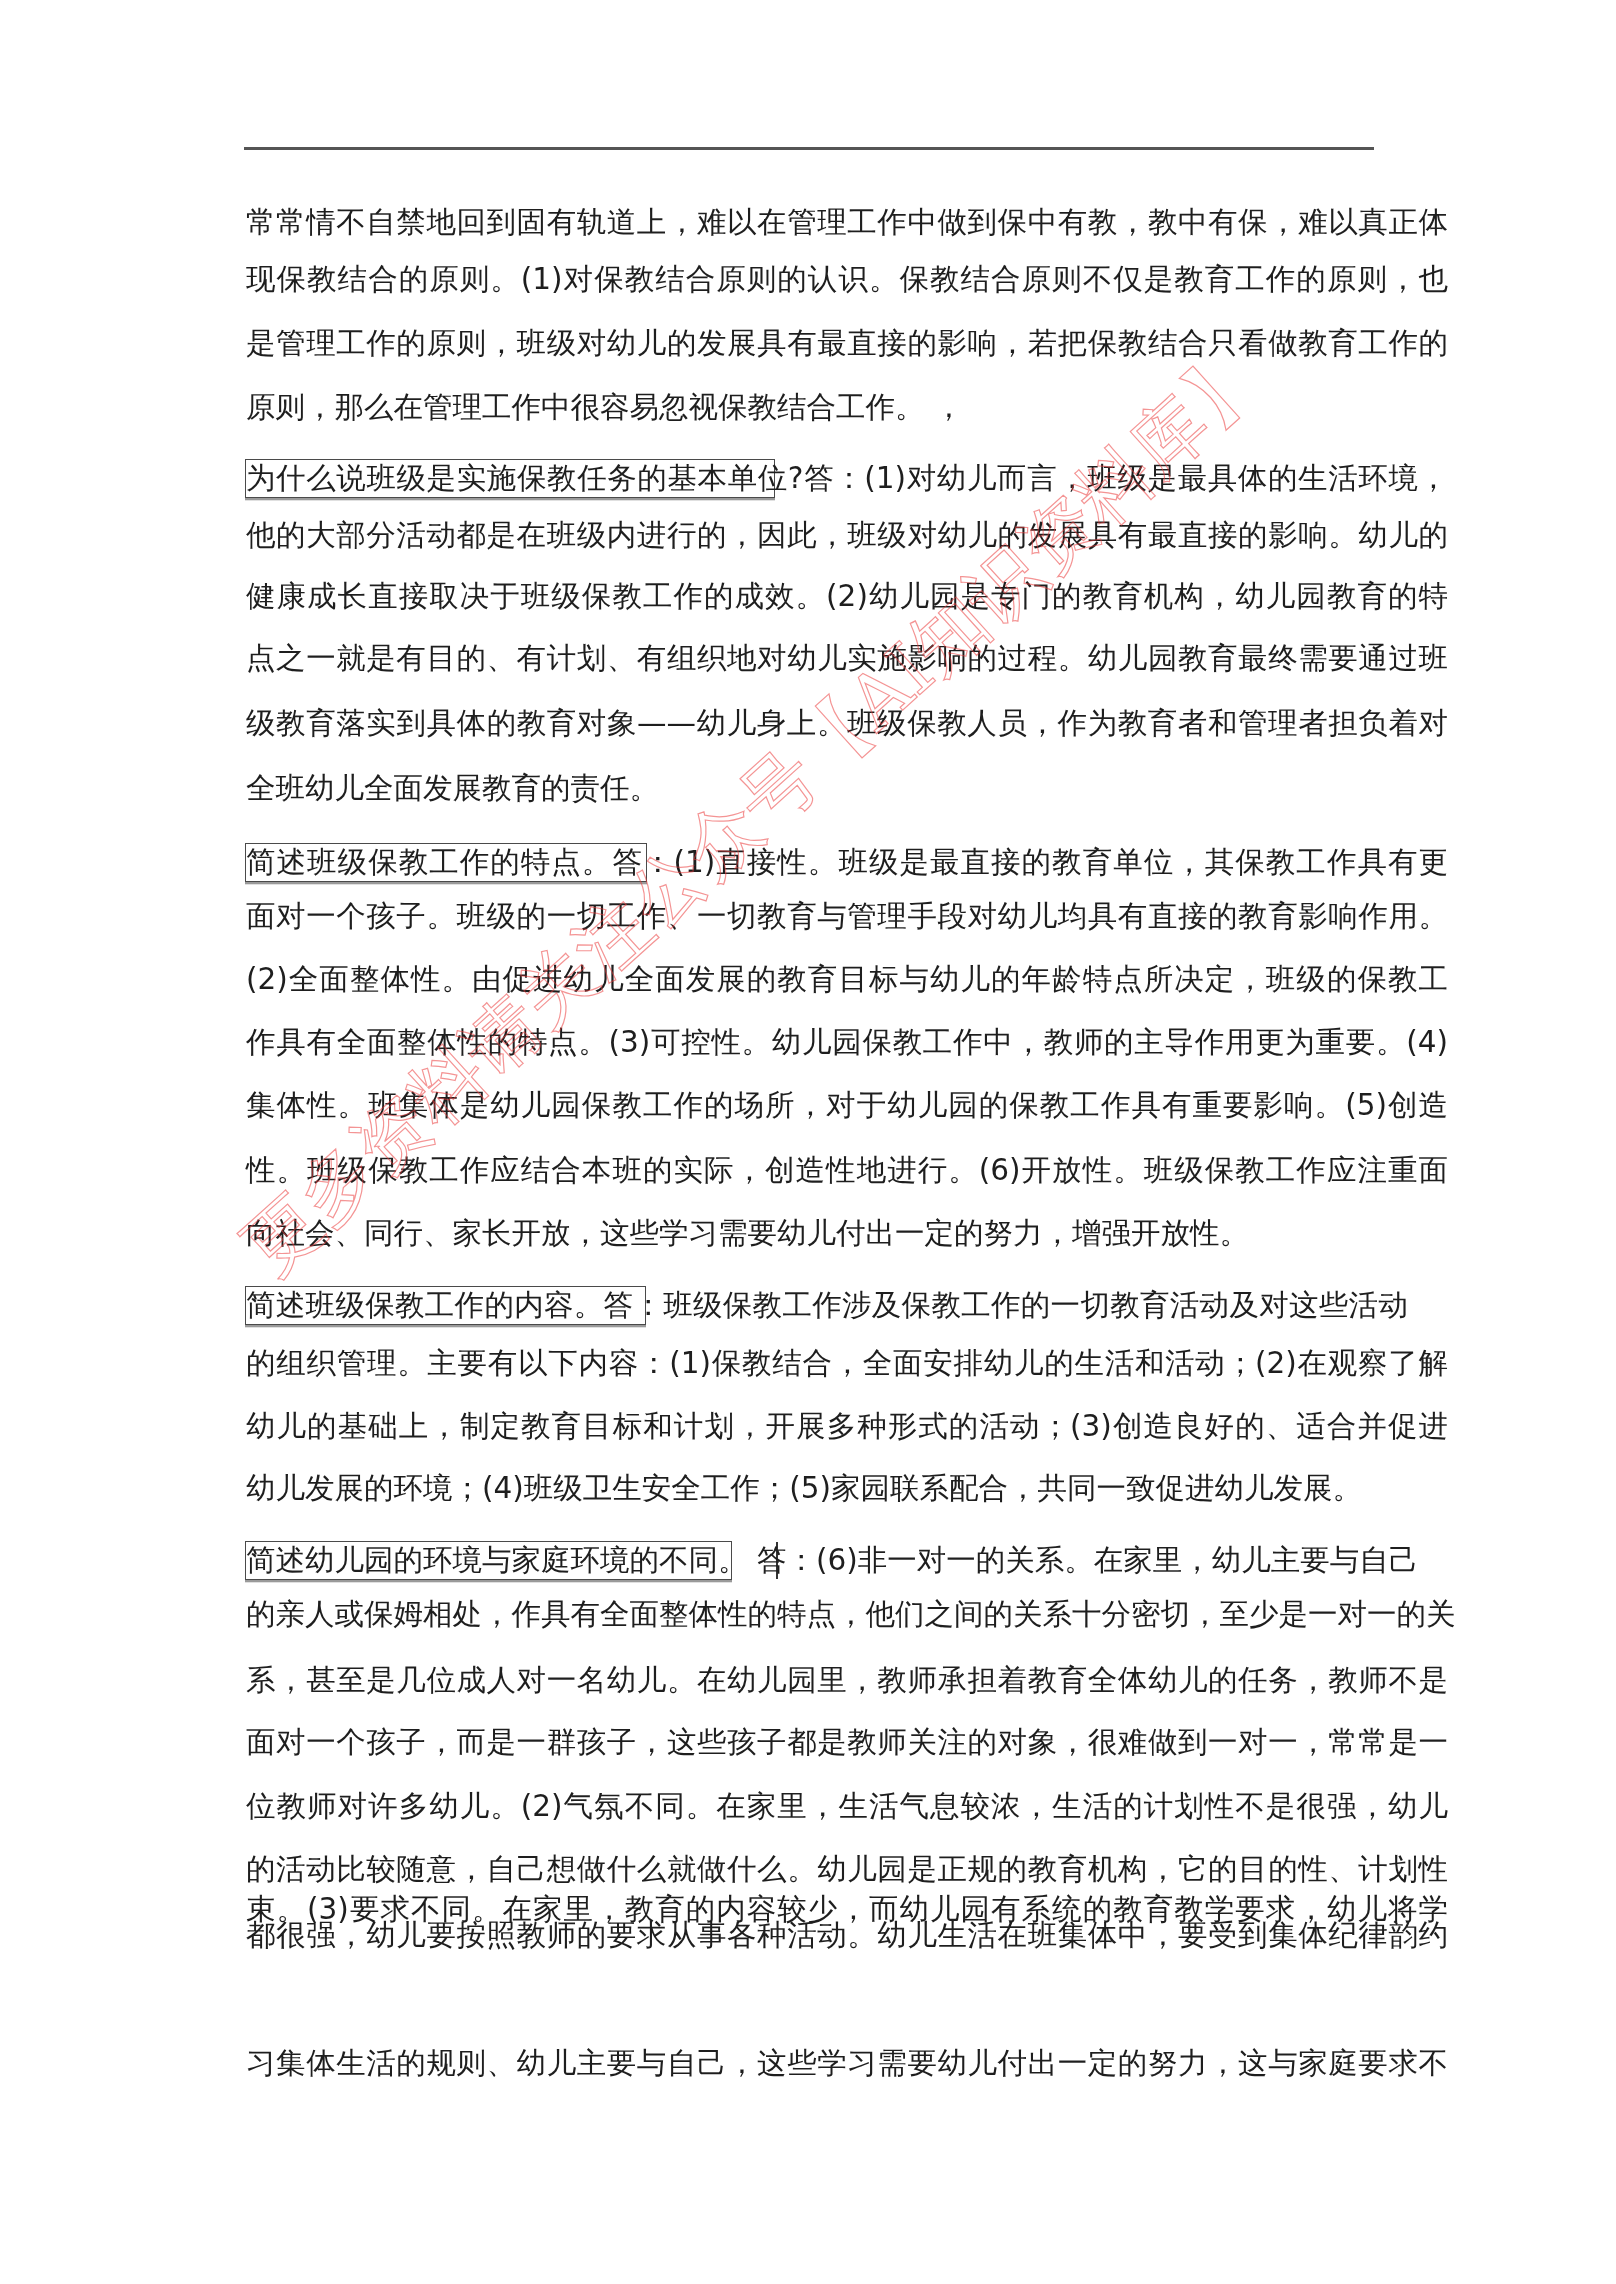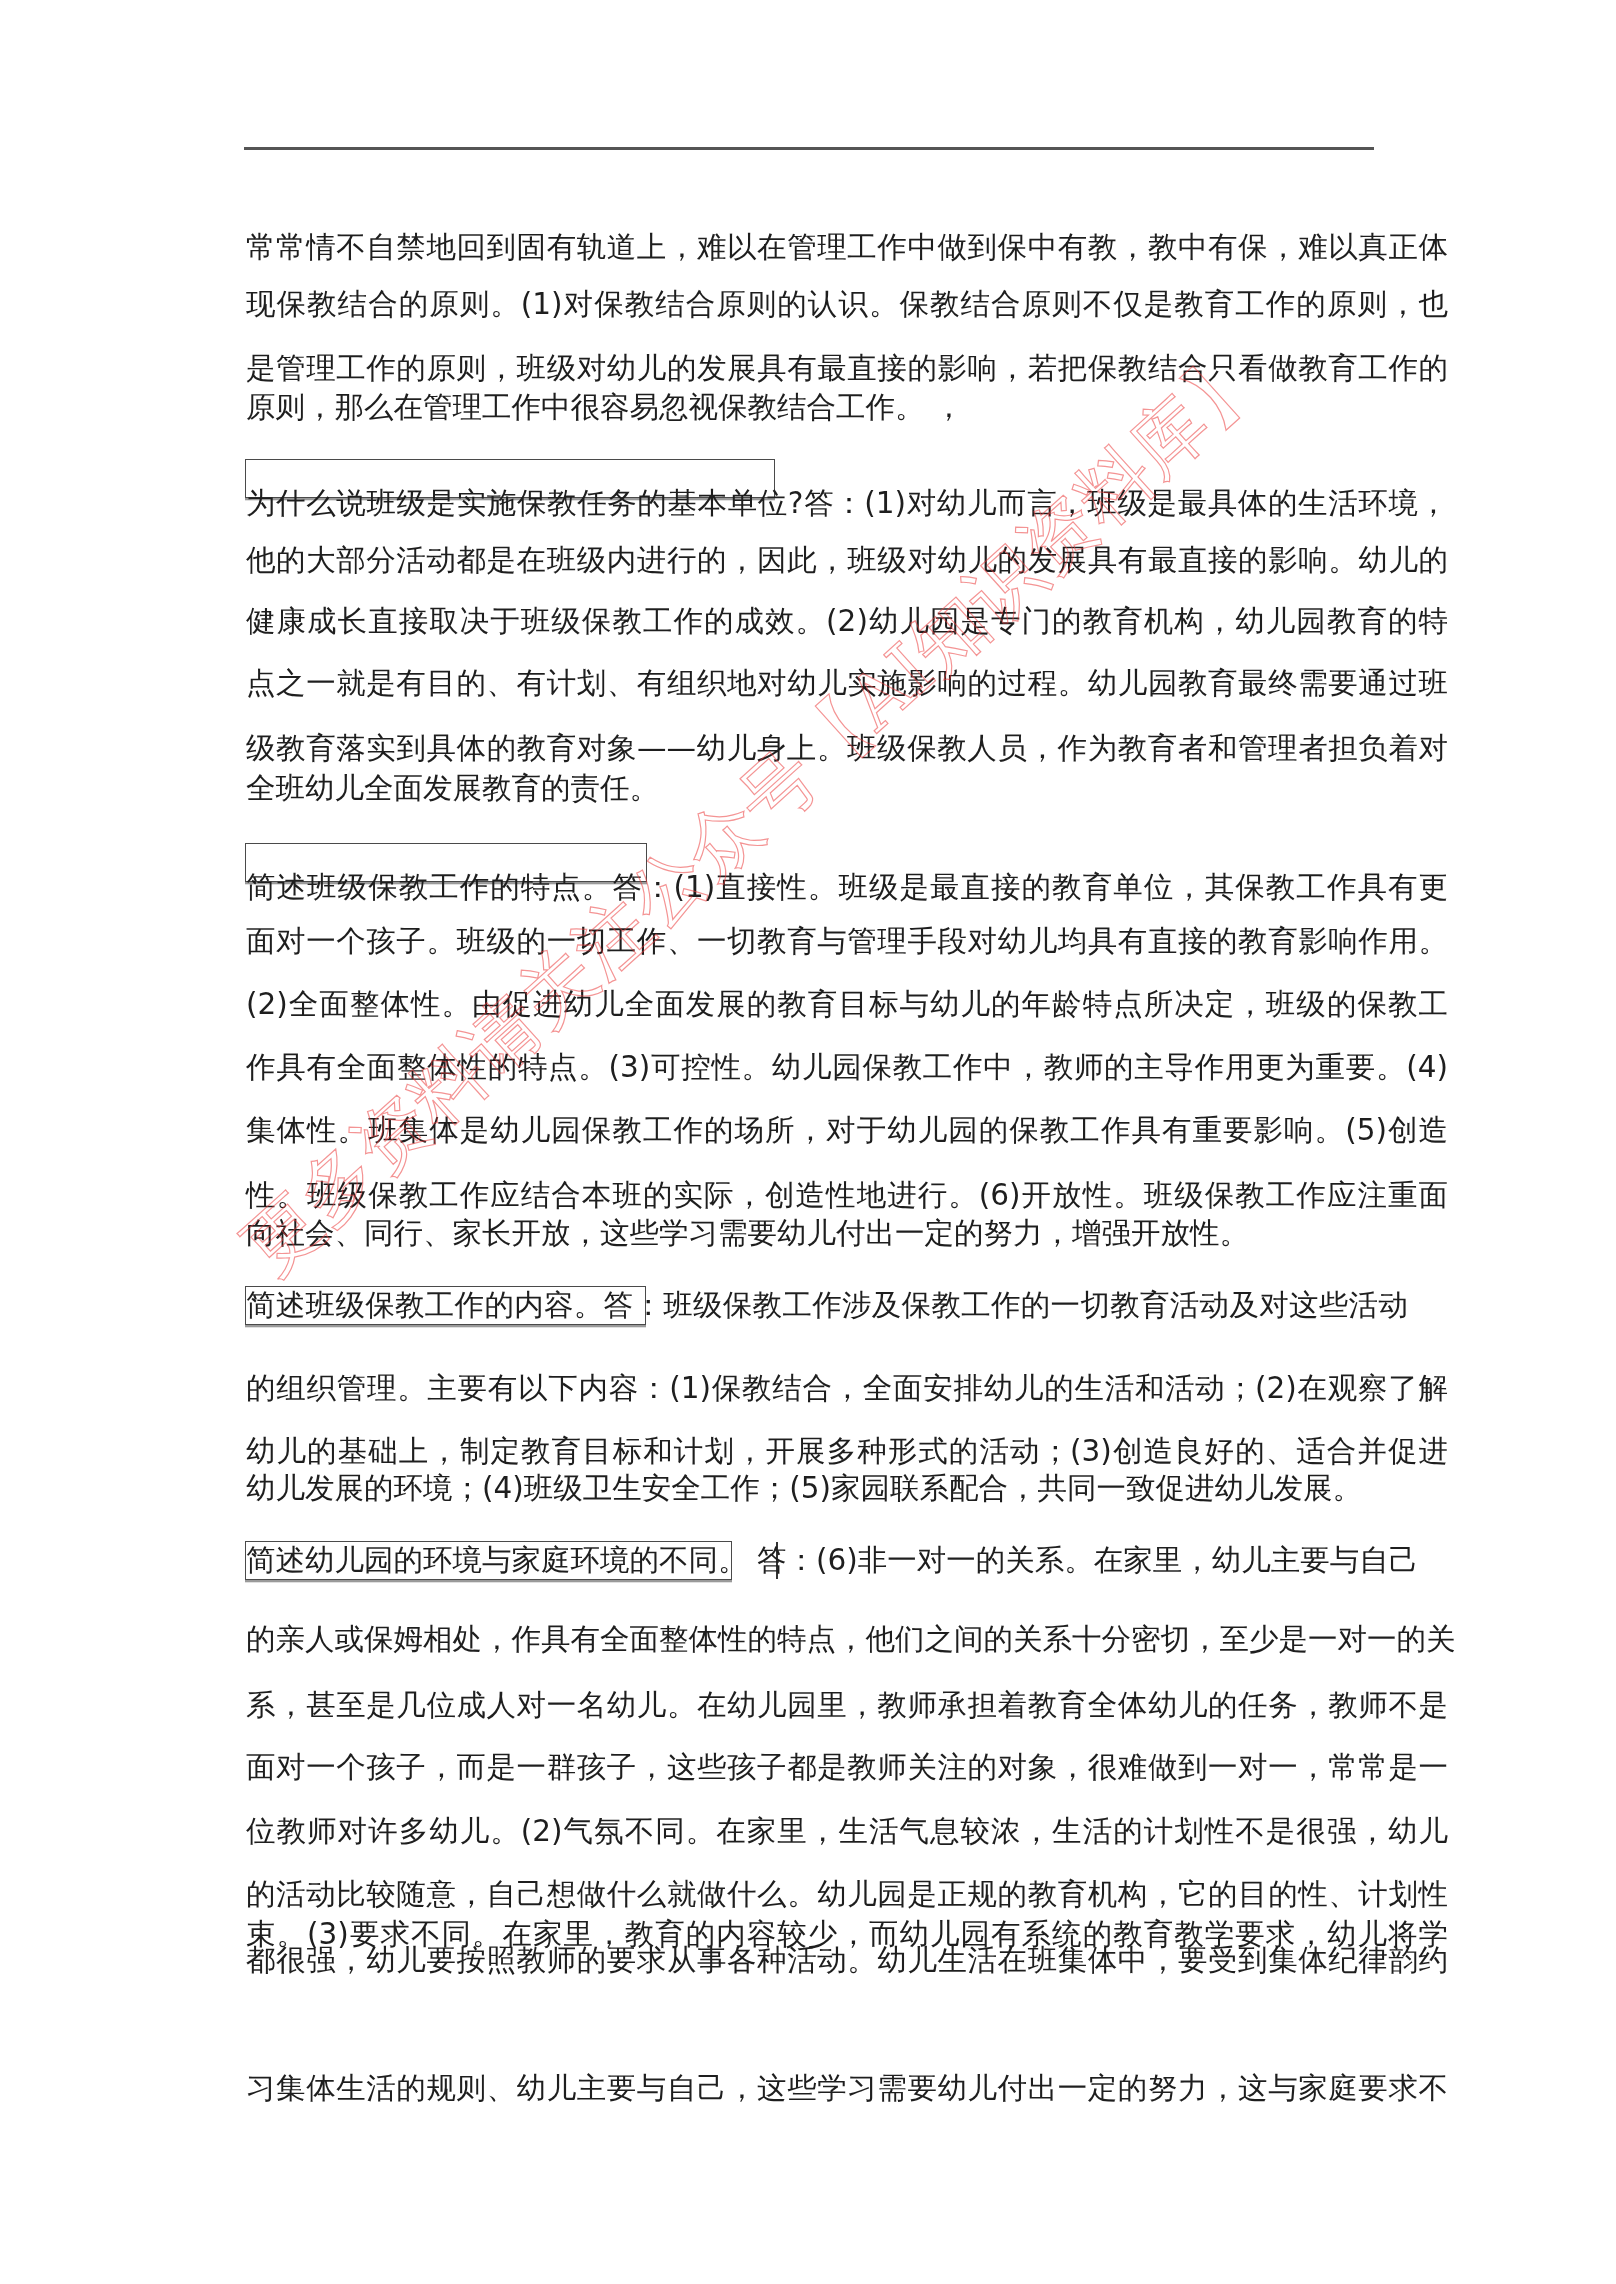--- a/index.html
+++ b/index.html
@@ -1,21 +1,21 @@
 <!DOCTYPE html>
 <html style="font-size:12.4px"><head>
 <meta charset="utf-8">
 <style>
   html, body { margin: 0; padding: 0; background: #ffffff; }
   body { width: 1616px; height: 2284px; position: relative; overflow: hidden;
          font-family: "DejaVu Sans", "Liberation Sans", sans-serif; color: #1e1e1e; }
   .rule { position: absolute; left: 244px; top: 147px; width: 1130px; height: 3.1px; background: #555555; }
   .line { position: absolute; left: 246px; width: 1202px; height: 39px; line-height: 39px;
           font-size: 29.5px; white-space: nowrap; overflow: visible; letter-spacing: 0px; }
-  .line.full { text-align: justify; text-align-last: justify; margin-top: 25px; }
+  .line.full { text-align: justify; text-align-last: justify; }
   .qbox { position: absolute; left: 245px; height: 37px; border: 1.6px solid #4a4a4a;
           box-shadow: 0 2.3px 0 #9a9a9a; pointer-events: none; }
   .cursor { position: absolute; width: 1.6px; height: 37px; background: #333; }
   .wm { position: absolute; left: 256px; top: 1210px; width: 1164px; font-size: 74px;
         color: transparent; -webkit-text-stroke: 1.2px rgba(235,60,60,0.55);
         transform: rotate(-42deg); transform-origin: left center; white-space: nowrap;
         font-family: "DejaVu Serif", serif; pointer-events: none; }
 </style>
 </head>
 <body>

